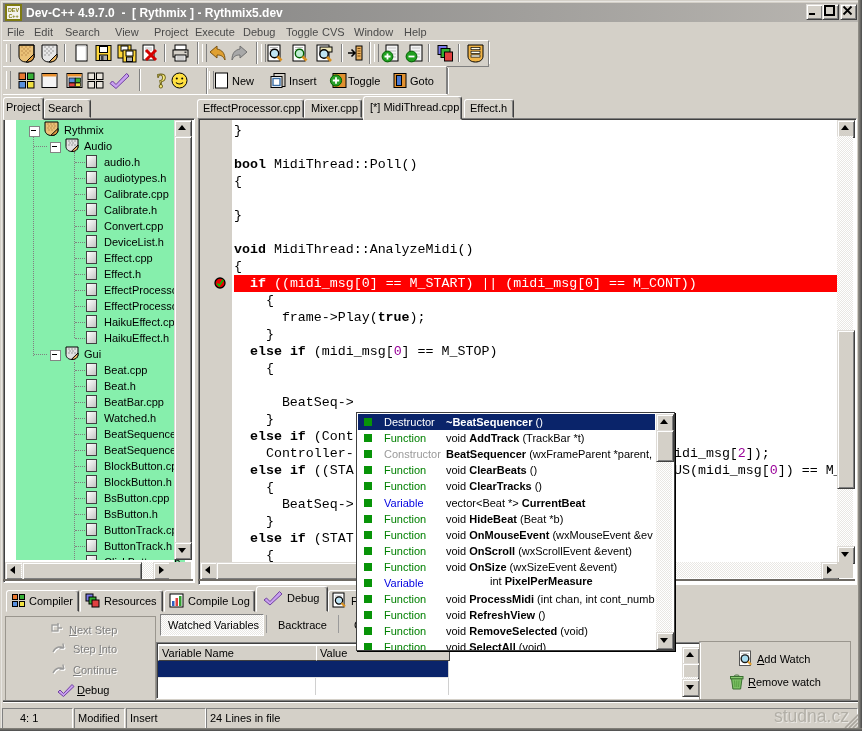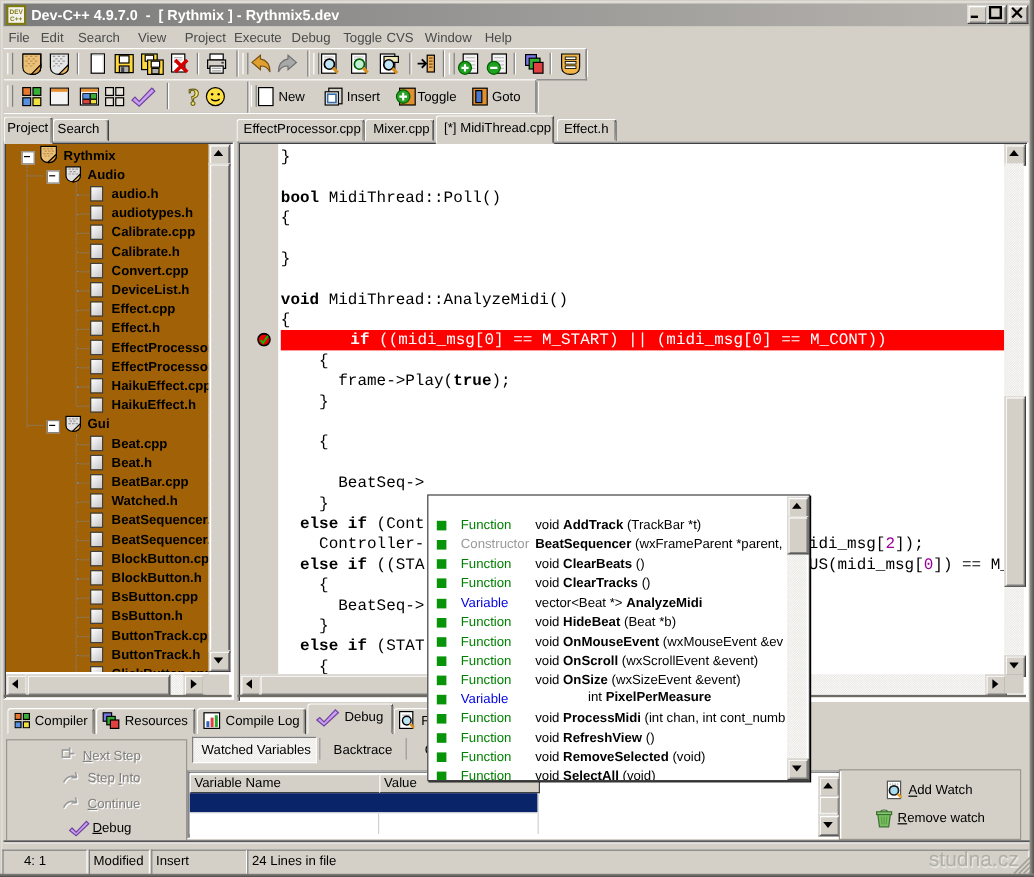--- a/index.html
+++ b/index.html
@@ -302,21 +302,21 @@
 <div class="ab tab" style="left:197px;top:99px;width:105px;height:17px;"></div>
 <div class="ab t11" style="left:203px;top:102px;">EffectProcessor.cpp</div>
 <div class="ab tab" style="left:304px;top:99px;width:56px;height:17px;"></div>
 <div class="ab t11" style="left:311px;top:102px;">Mixer.cpp</div>
 <div class="ab tab" style="left:363px;top:96px;width:97px;height:22px;z-index:3;"></div>
 <div class="ab t11" style="left:370px;top:101px;z-index:4;">[*] MidiThread.cpp</div>
 <div class="ab tab" style="left:464px;top:99px;width:48px;height:17px;"></div>
 <div class="ab t11" style="left:470px;top:102px;">Effect.h</div>
 
 <div class="ab" style="left:3px;top:118px;width:190px;height:463px;border:1px solid;border-color:#808080 #fff #fff #808080;background:#fff;box-shadow:inset 1px 1px 0 #404040;"></div>
-<div class="ab" style="left:5px;top:120px;width:169px;height:442px;overflow:hidden;background:#a16207;font-weight:bold;" id="treebody">
+<div class="ab" style="left:16px;top:120px;width:169px;height:442px;overflow:hidden;background:#86efac;" id="treebody">
   <div class="ab" style="left:17px;top:15px;width:1px;height:221px;border-left:1px dotted #808080;"></div>
   <div class="ab" style="left:58px;top:32px;width:1px;height:186px;border-left:1px dotted #808080;"></div>
   <div class="ab" style="left:58px;top:242px;width:1px;height:200px;border-left:1px dotted #808080;"></div>
   <div class="ab" style="left:18px;top:26px;width:13px;height:1px;border-top:1px dotted #808080;"></div>
   <div class="ab" style="left:18px;top:234px;width:13px;height:1px;border-top:1px dotted #808080;"></div>
  <div class="ab" style="left:13px;top:6px;width:9px;height:9px;background:#fff;border:1px solid #848484;">
       <div class="ab" style="left:1px;top:3px;width:5px;height:1px;background:#000;"></div>
     </div>
  <div class="ab" style="left:27px;top:1px;">
       <svg width="17" height="16" viewBox="0 0 17 16">
@@ -465,32 +465,33 @@
 <div class="ab" style="left:2px;top:155px;width:603px;height:17px;background:#f00;"></div>
 <div class="ab code" style="left:2px;top:2px;height:17px;line-height:17px;">}</div>
 <div class="ab code" style="left:2px;top:36px;height:17px;line-height:17px;"><b>bool</b> MidiThread::Poll()</div>
 <div class="ab code" style="left:2px;top:53px;height:17px;line-height:17px;">{</div>
 <div class="ab code" style="left:2px;top:87px;height:17px;line-height:17px;">}</div>
 <div class="ab code" style="left:2px;top:121px;height:17px;line-height:17px;"><b>void</b> MidiThread::AnalyzeMidi()</div>
 <div class="ab code" style="left:2px;top:138px;height:17px;line-height:17px;">{</div>
 <div class="ab code" style="left:2px;top:172px;height:17px;line-height:17px;">    {</div>
 <div class="ab code" style="left:2px;top:189px;height:17px;line-height:17px;">      frame-&gt;Play(<b>true</b>);</div>
 <div class="ab code" style="left:2px;top:206px;height:17px;line-height:17px;">    }</div>
+<div class="ab code" style="left:2px;top:223px;height:17px;line-height:17px;">  <b>else</b> <b>if</b> (midi_msg[<span style="color:#990099">0</span>] == M_STOP)</div>
 <div class="ab code" style="left:2px;top:240px;height:17px;line-height:17px;">    {</div>
 <div class="ab code" style="left:2px;top:274px;height:17px;line-height:17px;">      BeatSeq-&gt;</div>
 <div class="ab code" style="left:2px;top:291px;height:17px;line-height:17px;">    }</div>
 <div class="ab code" style="left:2px;top:308px;height:17px;line-height:17px;">  <b>else</b> <b>if</b> (Cont</div>
 <div class="ab code" style="left:2px;top:325px;height:17px;line-height:17px;">    Controller-</div>
 <div class="ab code" style="left:2px;top:342px;height:17px;line-height:17px;">  <b>else</b> <b>if</b> ((STA</div>
 <div class="ab code" style="left:2px;top:359px;height:17px;line-height:17px;">    {</div>
 <div class="ab code" style="left:2px;top:376px;height:17px;line-height:17px;">      BeatSeq-&gt;</div>
 <div class="ab code" style="left:2px;top:393px;height:17px;line-height:17px;">    }</div>
 <div class="ab code" style="left:2px;top:410px;height:17px;line-height:17px;">  <b>else</b> <b>if</b> (STAT</div>
 <div class="ab code" style="left:2px;top:427px;height:17px;line-height:17px;">    {</div>
-<div class="ab code" style="left:2px;top:155px;height:17px;line-height:17px;color:#fff;padding-left:42px;">  <b>if</b> ((midi_msg[0] == M_START) || (midi_msg[0] == M_CONT))</div>
+<div class="ab code" style="left:2px;top:155px;height:17px;line-height:17px;color:#fff;">  <b>if</b> ((midi_msg[0] == M_START) || (midi_msg[0] == M_CONT))</div>
 <div class="ab code" style="left:442px;top:325px;height:17px;line-height:17px;">idi_msg[<span style="color:#990099">2</span>]);</div>
 <div class="ab code" style="left:442px;top:342px;height:17px;line-height:17px;">US(midi_msg[<span style="color:#990099">0</span>]) == M_</div>
 </div>
 
 <div class="ab ras" style="left:837px;top:120px;width:16px;height:16px;">
     <svg width="14" height="14" viewBox="0 0 14 14">
       <path d="M7 4 L11 9 H3 Z" fill="#000"></path>
     </svg>
   </div>
 <div class="ab dith" style="left:837px;top:136px;width:16px;height:410px;"></div>
@@ -665,20 +666,25 @@
 <div class="ab t11" style="left:210px;top:712px;">24 Lines in file</div>
 <div class="ab" style="left:774px;top:706px;font-size:17.5px;color:#b2afa7;text-shadow:1px 1px 0 #e8e6e2;white-space:nowrap;">studna.cz</div>
 <div class="ab" style="left:843px;top:708px;">
     <svg width="19" height="21" viewBox="0 0 19 21">
       <path d="M2 20 L18 4 M6 20 L18 8 M10 20 L18 12 M14 20 L18 16" stroke="#a8a49c" stroke-width="1.6"></path>
       <path d="M3 21 L19 5 M7 21 L19 9 M11 21 L19 13" stroke="#dedbd5" stroke-width="0.8"></path>
     </svg>
   </div>
 
 <div class="ab" style="left:356px;top:412px;width:317px;height:237px;background:#fff;border:1px solid #404040;box-shadow:1px 1px 0 #000;z-index:10;overflow:hidden;">
+<div class="ab" style="left:1px;top:1px;width:297px;height:16px;background:#0a246a;">
+<div class="ab" style="left:6px;top:4px;width:8px;height:8px;background:#089408;"></div>
+<div class="ab t11" style="left:26px;top:2px;color:#fff;">Destructor</div>
+<div class="ab t11" style="left:88px;top:2px;color:#fff;"><b>~BeatSequencer</b> ()</div>
+</div>
 <div class="ab" style="left:1px;top:17px;width:297px;height:16px;">
 <div class="ab" style="left:6px;top:4px;width:8px;height:8px;background:#089408;"></div>
 <div class="ab t11" style="left:26px;top:2px;color:#008000;">Function</div>
 <div class="ab t11" style="left:88px;top:2px;color:#000;">void <b>AddTrack</b> (TrackBar *t)</div>
 </div>
 <div class="ab" style="left:1px;top:33px;width:297px;height:16px;">
 <div class="ab" style="left:6px;top:4px;width:8px;height:8px;background:#089408;"></div>
 <div class="ab t11" style="left:26px;top:2px;color:#9a9a9a;">Constructor</div>
 <div class="ab t11" style="left:88px;top:2px;color:#000;"> <b>BeatSequencer</b> (wxFrameParent *parent,</div>
 </div>
@@ -688,21 +694,21 @@
 <div class="ab t11" style="left:88px;top:2px;color:#000;">void <b>ClearBeats</b> ()</div>
 </div>
 <div class="ab" style="left:1px;top:65px;width:297px;height:16px;">
 <div class="ab" style="left:6px;top:4px;width:8px;height:8px;background:#089408;"></div>
 <div class="ab t11" style="left:26px;top:2px;color:#008000;">Function</div>
 <div class="ab t11" style="left:88px;top:2px;color:#000;">void <b>ClearTracks</b> ()</div>
 </div>
 <div class="ab" style="left:1px;top:82px;width:297px;height:16px;">
 <div class="ab" style="left:6px;top:4px;width:8px;height:8px;background:#089408;"></div>
 <div class="ab t11" style="left:26px;top:2px;color:#0000e0;">Variable</div>
-<div class="ab t11" style="left:88px;top:2px;color:#000;">vector&lt;Beat *&gt; <b>AnalyzeMidi</b></div>
+<div class="ab t11" style="left:88px;top:2px;color:#000;">vector&lt;Beat *&gt; <b>CurrentBeat</b></div>
 </div>
 <div class="ab" style="left:1px;top:98px;width:297px;height:16px;">
 <div class="ab" style="left:6px;top:4px;width:8px;height:8px;background:#089408;"></div>
 <div class="ab t11" style="left:26px;top:2px;color:#008000;">Function</div>
 <div class="ab t11" style="left:88px;top:2px;color:#000;">void <b>HideBeat</b> (Beat *b)</div>
 </div>
 <div class="ab" style="left:1px;top:114px;width:297px;height:16px;">
 <div class="ab" style="left:6px;top:4px;width:8px;height:8px;background:#089408;"></div>
 <div class="ab t11" style="left:26px;top:2px;color:#008000;">Function</div>
 <div class="ab t11" style="left:88px;top:2px;color:#000;">void <b>OnMouseEvent</b> (wxMouseEvent &amp;ev</div>

